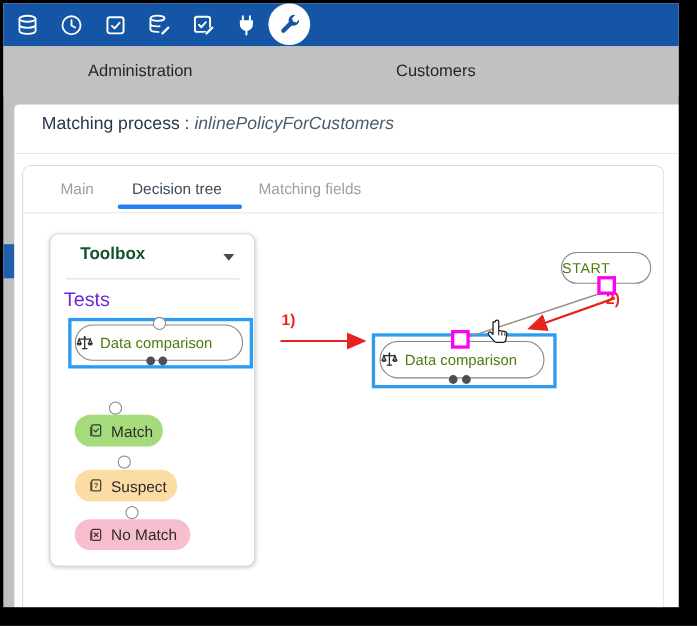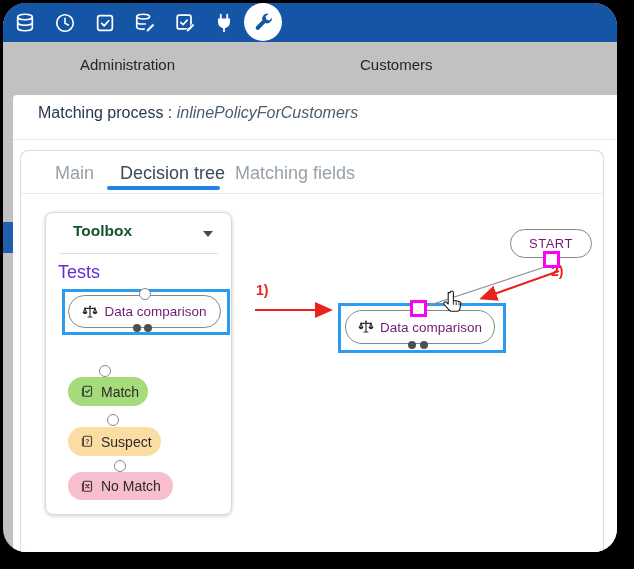--- a/index.html
+++ b/index.html
@@ -5,21 +5,21 @@
   * { box-sizing: border-box; margin: 0; padding: 0; }
   html,body { width: 634px; height: 569px; }
   body {
     background: #000;
     font-family: "Liberation Sans", sans-serif;
     position: relative;
     overflow: hidden;
   }
   .screen {
     position: absolute; left: 3px; top: 3px; width: 614px; height: 549px;
-    background: #c1c1c1; overflow: hidden; border-radius: 23px;
+    background: #c1c1c1; overflow: hidden;
   }
   .abs { position: absolute; }
 
   
   .topbar { left:0; top:0; width:614px; height:39px; background:#1456a5; }
   .topbar .tbicon { position:absolute; top:9px; width:22px; height:22px; cursor:pointer; }
   .tb-active-circle {
     position:absolute; left:241px; top:0px; width:38px; height:38px;
     background:#fff; border-radius:50%; display:flex; align-items:center; justify-content:center;
     cursor:pointer;
@@ -36,21 +36,21 @@
 
   
   .main-panel { left:10px; top:92px; width:604px; height:457px; background:#fff; border-radius:4px 0 0 0; }
   .page-title { left:35px; top:101px; font-size:16px; color:#26374b; }
   .page-title .policy { color:#4d5d6c;font-style:italic; }
   .title-divider { left:10px; top:136px; width:604px; height:1px; background:#e7e7e7; }
 
   
   .tab-card { left:17px; top:147px; width:584px; height:402px; background:#fff;
               border:1px solid #dcdcdc; border-bottom:none; border-radius:8px 8px 0 0; }
-  .tab { position:absolute; top:160px; font-size:18px; color:#97a1aa; cursor:pointer; }
+  .tab { position:absolute; top:160px; font-size:14px; color:#97a1aa; cursor:pointer; }
   .tab-main { left:52px; }
   .tab-decision { left:117px; color:#3d4a57; }
   .tab-matching { left:232px; }
   .tab-underline { left:104px; top:183px; width:113px; height:4px; background:#2680eb; border-radius:2px; }
   .tab-divider { left:18px; top:190px; width:582px; height:1px; background:#e9e9e9; }
 
   
   .toolbox { left:42px; top:209px; width:187px; height:303px; background:#fff;
              border:1px solid #d9d9d9; border-radius:8px; box-shadow:0 1px 4px rgba(0,0,0,0.18); }
   .toolbox-title { left:70px; top:219px; font-size:15.5px; font-weight:bold; color:#14532d; }
@@ -61,22 +61,22 @@
   .section-label { position:absolute; font-size:18px; color:#6d28d9; }
   .lbl-tests { left:55px; top:259px; }
   .lbl-rel   { left:55px; top:349px; }
 
   .sel-rect { position:absolute; border:3px solid #2b9cf2; background:transparent; }
   .sel-toolbox { left:59px; top:286px; width:168px; height:46px; }
   .sel-canvas  { left:335px; top:300px; width:168px; height:50px; }
 
   .pill {
     position:absolute; background:#fff; border:1.3px solid #868686; border-radius:17px;
-    display:flex; align-items:center; justify-content:center; gap:6px;
-    font-size:13.5px; color:#701a75; cursor:pointer;
+    display:flex; align-items:center; gap:6px;
+    font-size:13.5px; color:#4d7c0f; cursor:pointer;
   }
   .pill-dc-toolbox { left:65px; top:292px; width:153px; height:33px; }
   .pill-dc-canvas  { left:342px; top:307px; width:150px; height:34px; }
   .pill-start      { left:507px; top:226px; width:82px; height:29px; font-size:13px; letter-spacing:0.5px; }
 
   .status-pill {
     position:absolute; border-radius:15px; display:flex; align-items:center;
     padding-left:11px; gap:7px; font-size:14px; color:#2b2b2b; cursor:pointer;
   }
   .pill-match   { left:65px; top:374px; width:80px;  height:29px; background:#a5db7a;text-align:center; }

